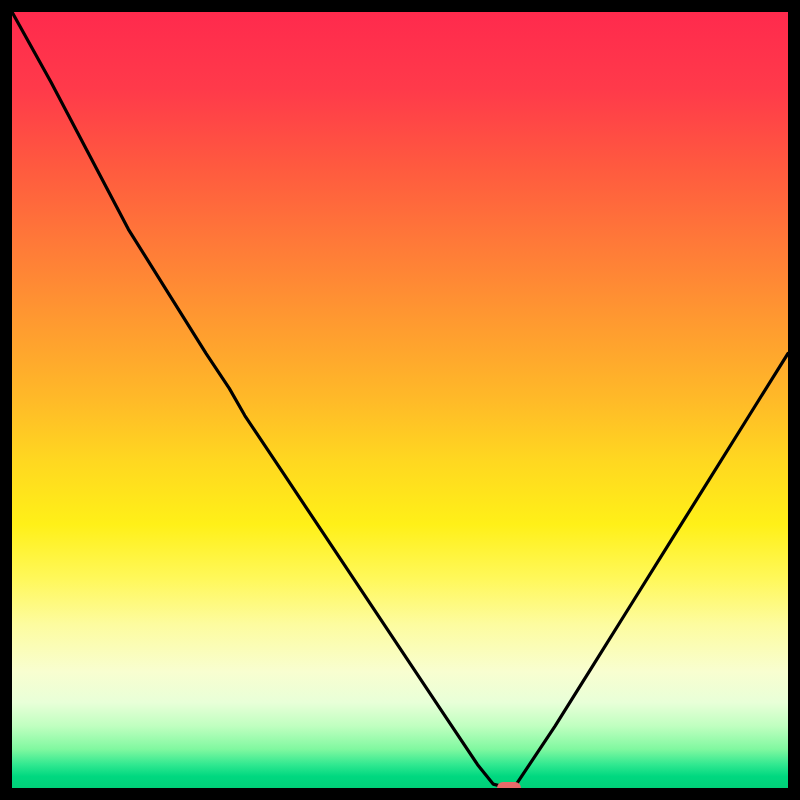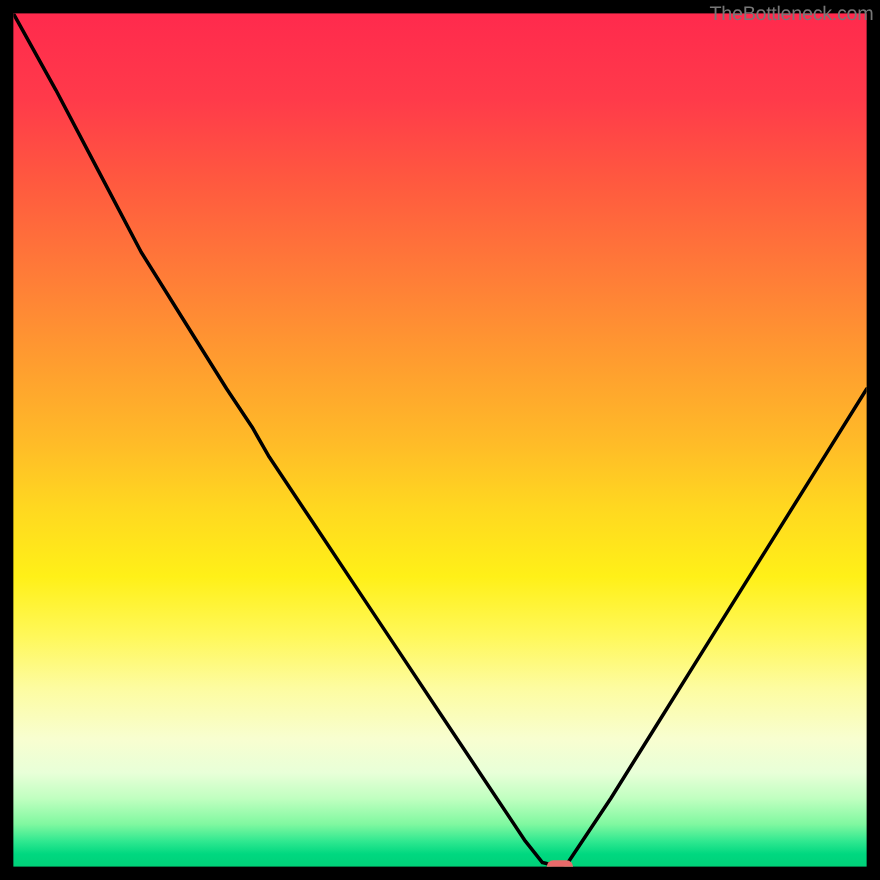--- a/index.html
+++ b/index.html
@@ -101,14 +101,13 @@
                L 543.2 713.92
                L 582 651.84
                L 620.8 589.76
                L 659.6 527.68
                L 698.4 465.6
                L 737.2 403.52
                L 776 341.44" fill="none" stroke="#000" stroke-width="3.2" stroke-linejoin="round" stroke-linecap="round"></path>
     </svg>
     <div class="marker" style="left:64%; top:100%;"></div>
   </div>
-  <div class="attribution">TheBottleneck.com</div>
 </div>
 
 </body></html>

